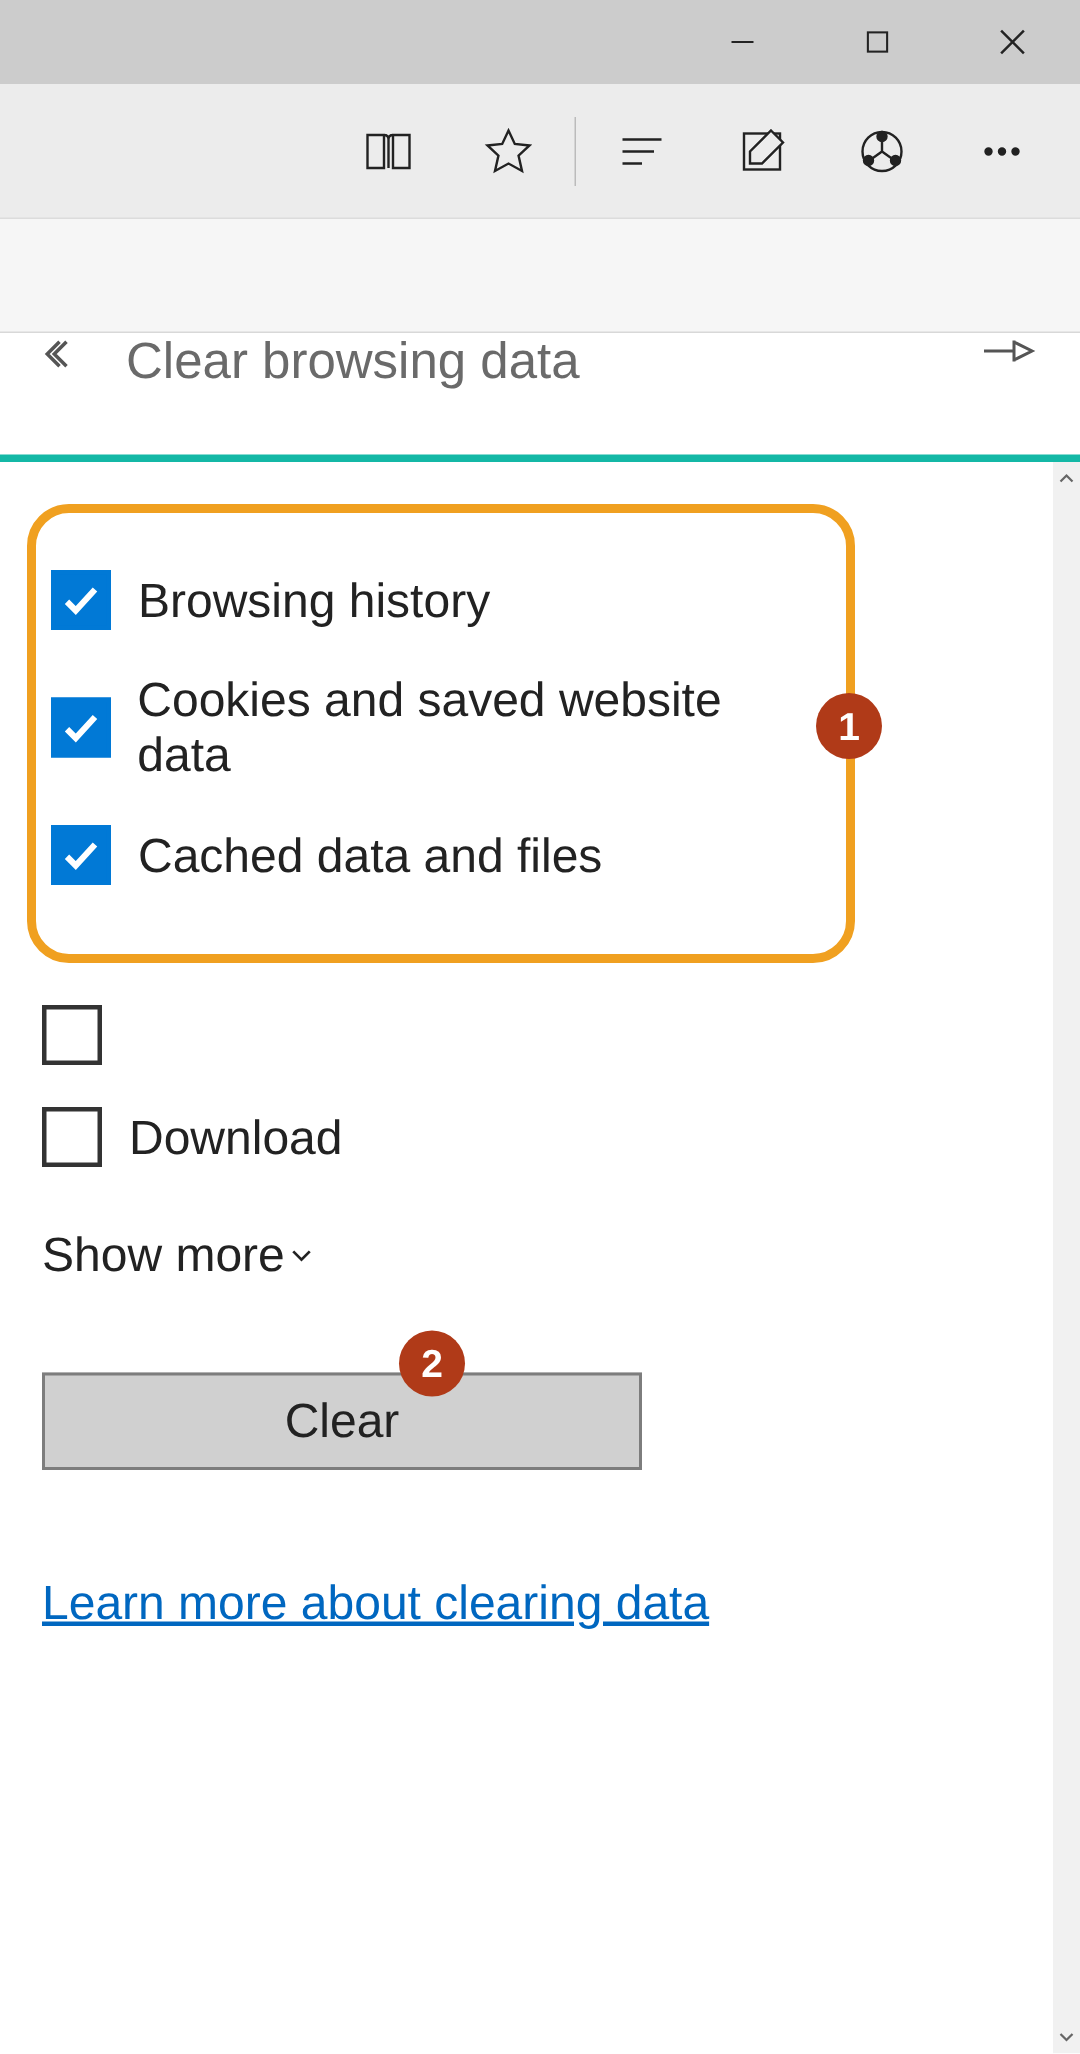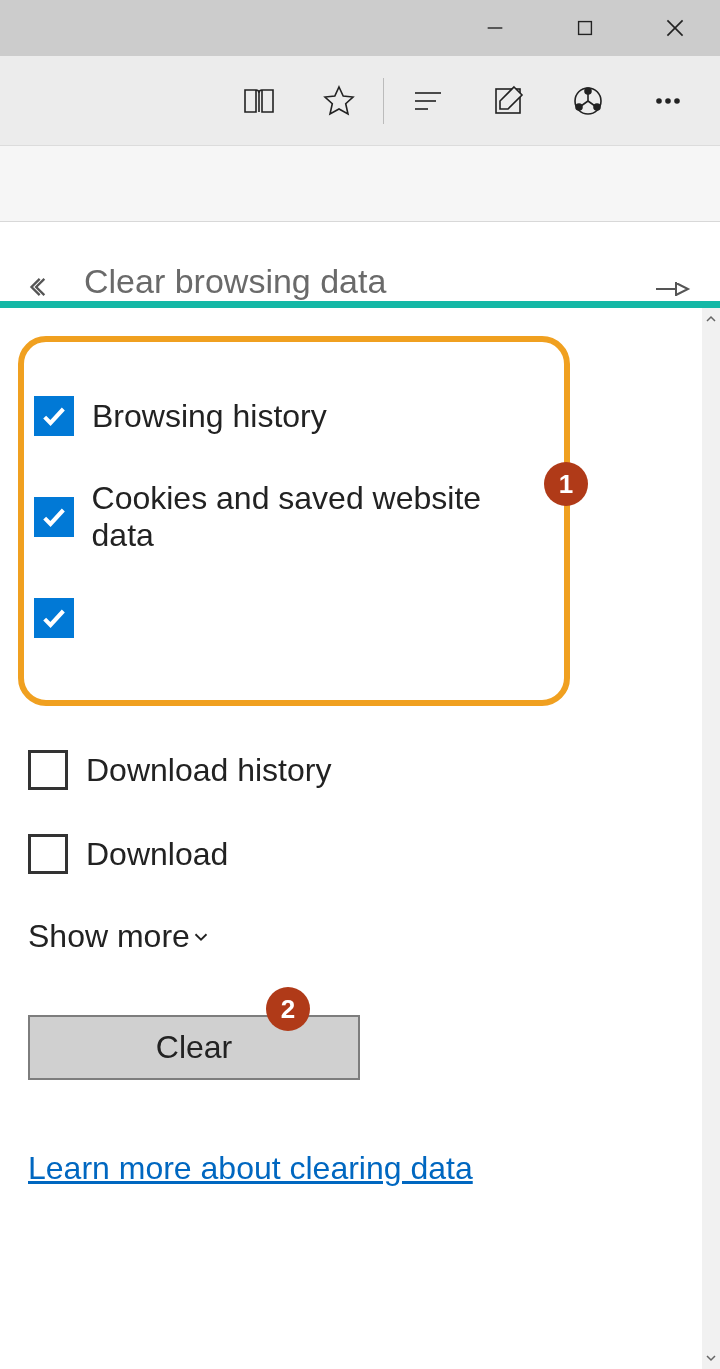--- a/index.html
+++ b/index.html
@@ -19,50 +19,50 @@
   
   .toolbar { height:90px; background:#ececec; display:flex; justify-content:flex-end; align-items:center; padding-right:12px; border-bottom:1px solid #dcdcdc; }
   .toolbar .tbtn { width:80px; height:60px; display:flex; align-items:center; justify-content:center; }
   .toolbar .sep  { width:1px; height:46px; background:#bbb; margin:0 4px; }
   .toolbar svg { width:36px; height:36px; stroke:#222; fill:none; stroke-width:1.6; }
 
   
   .spacer { height:76px; background:#f6f6f6; border-bottom:1px solid #d8d8d8; }
 
   
-  .panelhdr { height:86px; display:flex; align-items:flex-end; padding:0 28px; border-bottom:7px solid #14b8a6; }
+  .panelhdr { height:86px; display:flex; align-items:flex-start; padding:0 28px; border-bottom:5px solid #14b8a6; }
   .panelhdr .back  { margin-right:28px; display:flex; }
   .panelhdr .title { font-size:34px; color:#6a6a6a; font-weight:400; flex:1; }
   .panelhdr .pin   { display:flex; }
   .panelhdr svg { stroke:#555; fill:none; stroke-width:2; }
 
   
   .content-wrap { position:relative; height:calc(1369px - 56px - 90px - 76px - 86px); }
   .content { padding:28px 40px 0 28px; }
   .scrollbar { position:absolute; right:0; top:0; width:18px; height:100%; background:#f1f1f1; }
   .scrollbar .arrow { width:18px; height:18px; display:flex; align-items:center; justify-content:center; position:absolute;}
   .scrollbar .arrow.top{top:2px;} .scrollbar .arrow.btm{bottom:2px;}
 
   
-  .cb-row { display:flex; align-items:center; margin:44px 0; }
+  .cb-row { display:flex; align-items:center; margin:28px 0; }
   .cb-row .box { width:40px; height:40px; border:3px solid #333; margin-right:18px; position:relative; }
   .cb-row.checked .box { background:#0179d6; border-color:#0179d6; }
   .cb-row.checked .box svg { position:absolute; inset:0; margin:auto; }
   .cb-row .lbl { font-size:32px; color:#222; }
 
   
   .hl { border:6px solid #f0a020; border-radius:28px; padding:10px 18px 18px 10px; margin-left:-10px; position:relative; width:552px; }
   .callout { width:44px; height:44px; border-radius:50%; background:#b03a18; color:#fff; font-size:26px; font-weight:600; display:flex; align-items:center; justify-content:center; position:absolute; }
 
   
   .show-more { font-size:32px; margin:40px 0 60px 0; display:flex; align-items:center; }
 
   
   .clear-wrap { position:relative; width:332px; }
-  .clear-btn { width:332px; height:65px; background:#d0d0d0; border:2px solid #7d7d7d; font-size:32px; display:flex; align-items:center; justify-content:center; }
+  .clear-btn { width:400px; height:65px; background:#d0d0d0; border:2px solid #7d7d7d; font-size:32px; display:flex; align-items:center; justify-content:center; }
 
   
   .link { margin-top:70px; font-size:32px; color:#0067c0; text-decoration:underline; }
 
 </style>
 </head>
 <body>
 
 <div class="titlebar">
   <div class="win-btn">
@@ -161,27 +161,27 @@
             </svg>
         </span>
         <span class="lbl">Cookies and saved website data</span>
       </div>
       <div class="cb-row checked">
         <span class="box">
           <svg width="28" height="28" viewBox="0 0 24 24">
               <path d="M4 13l5 5L20 6" stroke="#fff" stroke-width="3.5" fill="none"></path>
             </svg>
         </span>
+        <span class="lbl">Cached data and files</span>
       </div>
       <div class="callout" style="right:-24px; top:120px;">1</div>
     </div>
 
     <div class="cb-row">
       <span class="box"></span>
-      <span class="lbl">Download history</span>
     </div>
     <div class="cb-row">
       <span class="box"></span>
       <span class="lbl">Download</span>
     </div>
 
     <div class="show-more">
       <span>Show more</span>
       <svg width="22" height="22" viewBox="0 0 24 24">
           <path d="M6 9l6 6 6-6" stroke="#222" stroke-width="2" fill="none"></path>

